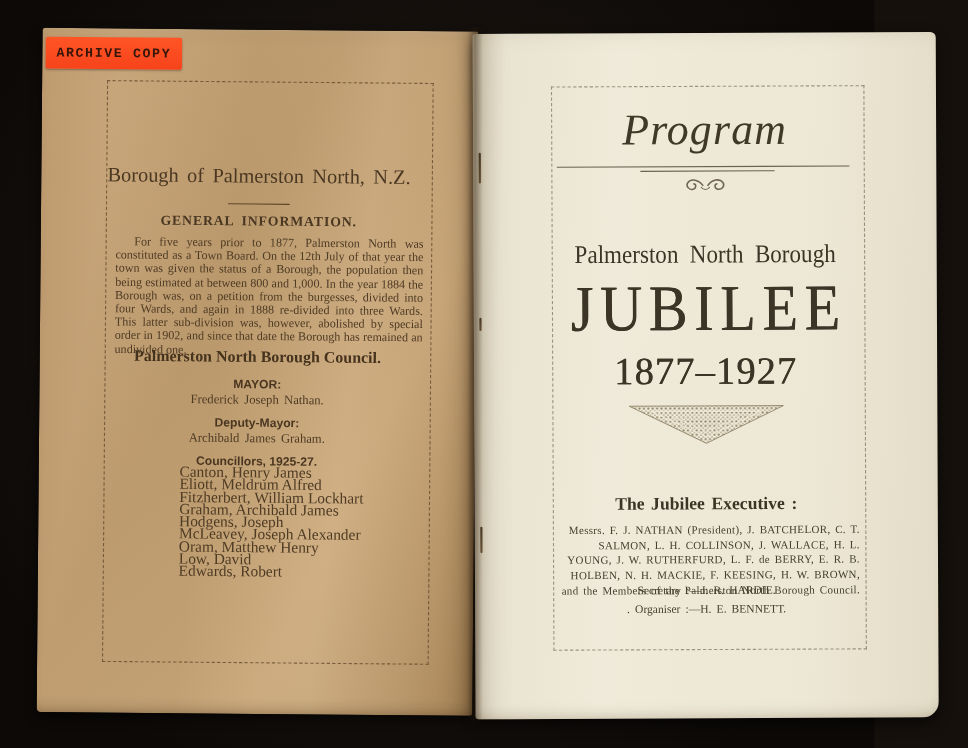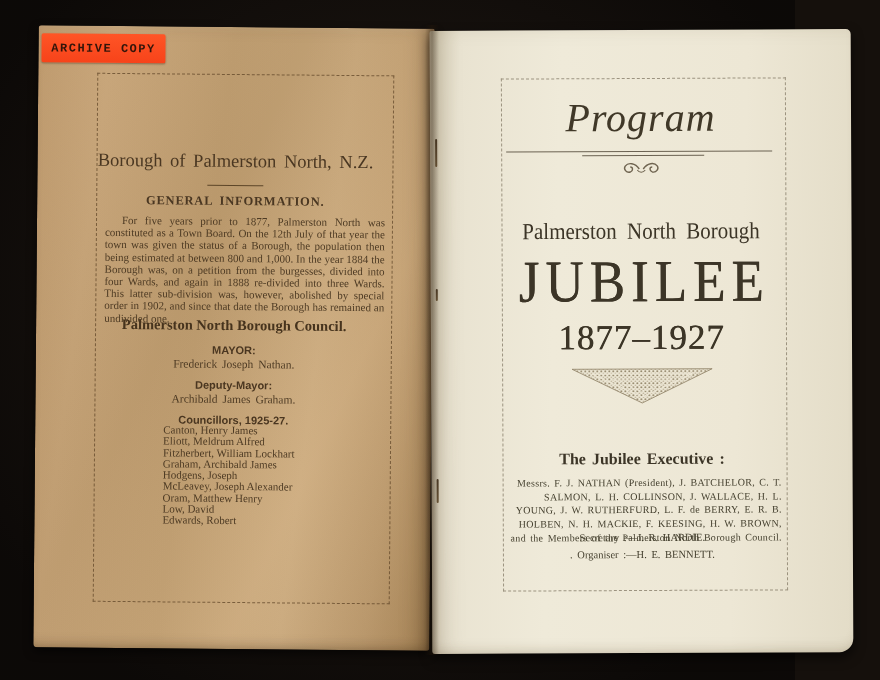--- a/index.html
+++ b/index.html
@@ -90,21 +90,21 @@
   .lp-name {
     position: absolute; left: 0; width: 100%;
     text-align: center;
     font-size: 11.5px; color: #4e3b24; word-spacing: 2px;
   }
   .lp-mayor-name  { top: 331px; }
   .lp-deputy-name { top: 366px; }
   .lp-councillors {
     position: absolute; left: 128px; top: 398px;
     margin: 0; padding: 0; list-style: none;
-    font-size: 11px; line-height: 11.3px; color: #4e3b24;
+    font-size: 14px; line-height: 11.3px; color: #4e3b24;
   }
 
   
   .page-right {
     left: 431px; top: 30px; width: 421px; height: 623px;
     transform: rotate(-0.25deg);
     background:
       linear-gradient(92deg, #d7cfb8 0%, #e9e3d1 7%, #efead9 30%, #ede7d5 72%, #e3dcc7 100%);
     border-radius: 2px 5px 14px 3px;
     box-shadow:

